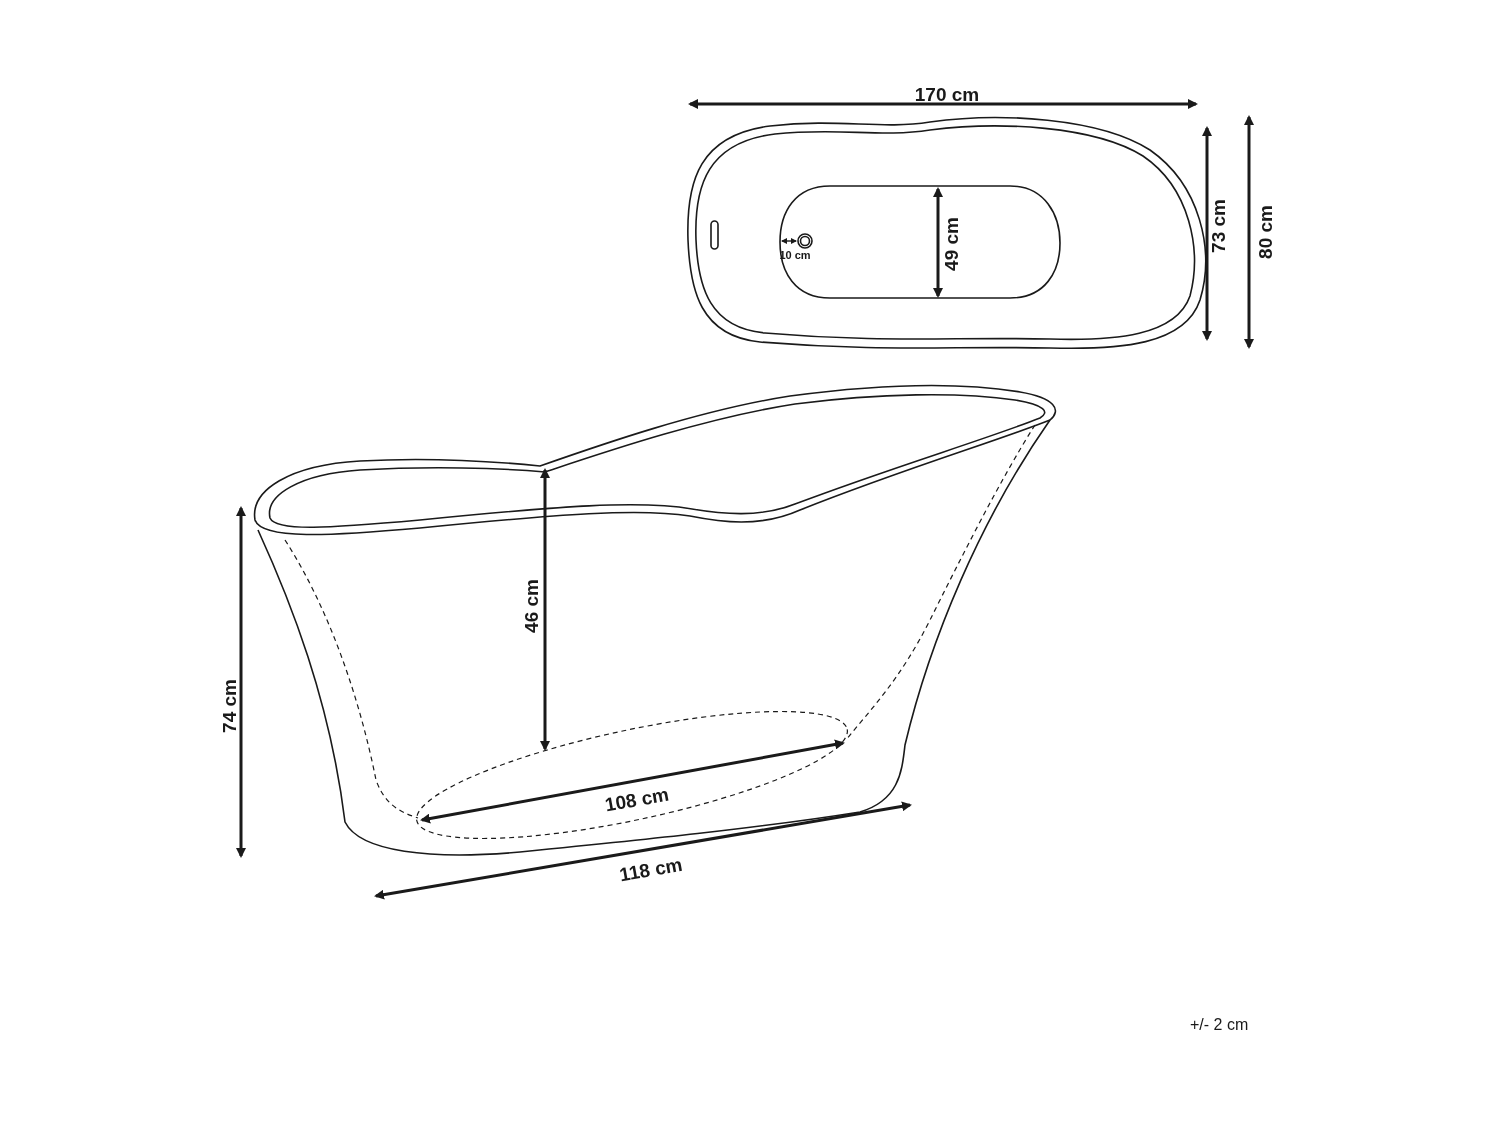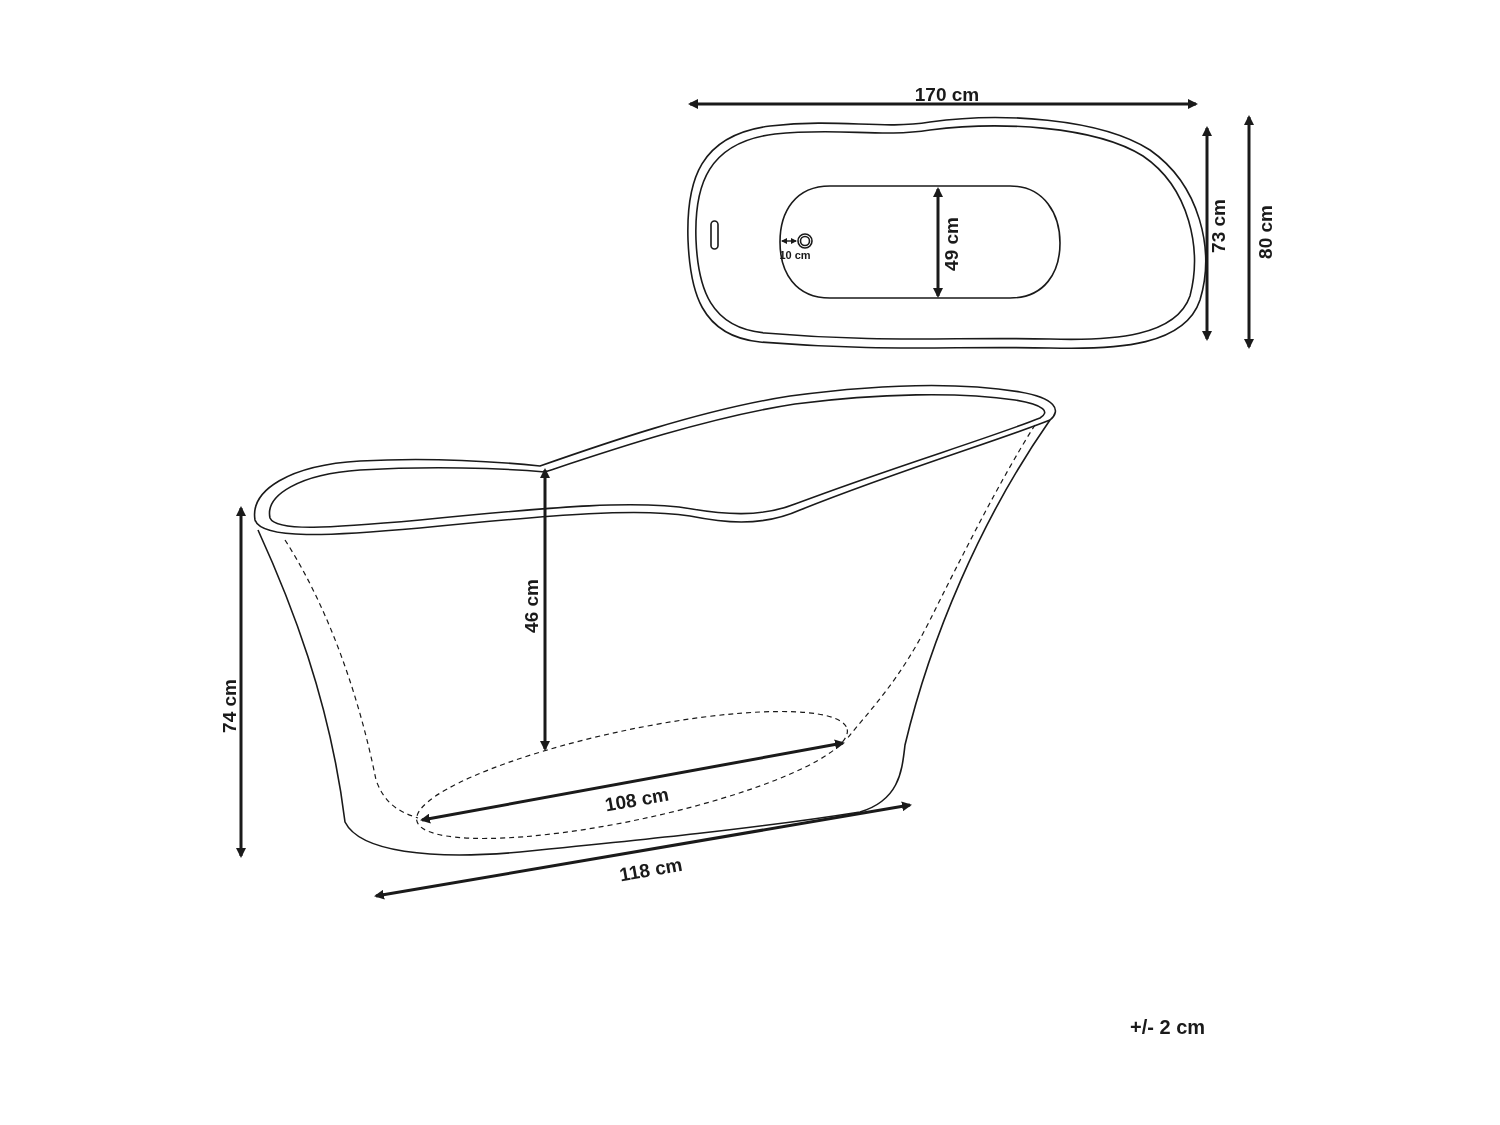--- a/index.html
+++ b/index.html
@@ -1,21 +1,21 @@
 <!DOCTYPE html>
 <html><head>
 <meta charset="utf-8">
 <style>
   html, body { margin:0; padding:0; background:#ffffff; }
   body { width:1500px; height:1125px; position:relative; overflow:hidden;
          font-family:"Liberation Sans", sans-serif; }
   svg { position:absolute; left:0; top:0; }
   .lbl { font-family:"Liberation Sans", sans-serif; font-weight:bold; font-size:19px; fill:#1a1a1a; }
   .lbl-small { font-family:"Liberation Sans", sans-serif; font-weight:bold; font-size:11px; fill:#1a1a1a; }
-  .tol { position:absolute; left:1130px; top:1016px; font-weight:bold; font-size:20px; color:#1a1a1a; }
+  .tol { position:absolute; left:1190px; top:1016px; font-weight:normal; font-size:16px; color:#1a1a1a; }
 </style>
 </head>
 <body>
 
 <svg width="1500" height="1125" viewBox="0 0 1500 1125" xmlns="http://www.w3.org/2000/svg">
   <defs>
     <marker id="ah" markerWidth="10" markerHeight="10" refX="8" refY="5" orient="auto-start-reverse" markerUnits="userSpaceOnUse">
       <path d="M0,0 L10,5 L0,10 z" fill="#1a1a1a"></path>
     </marker>
     <marker id="ahs" markerWidth="6" markerHeight="6" refX="5" refY="3" orient="auto-start-reverse" markerUnits="userSpaceOnUse">

